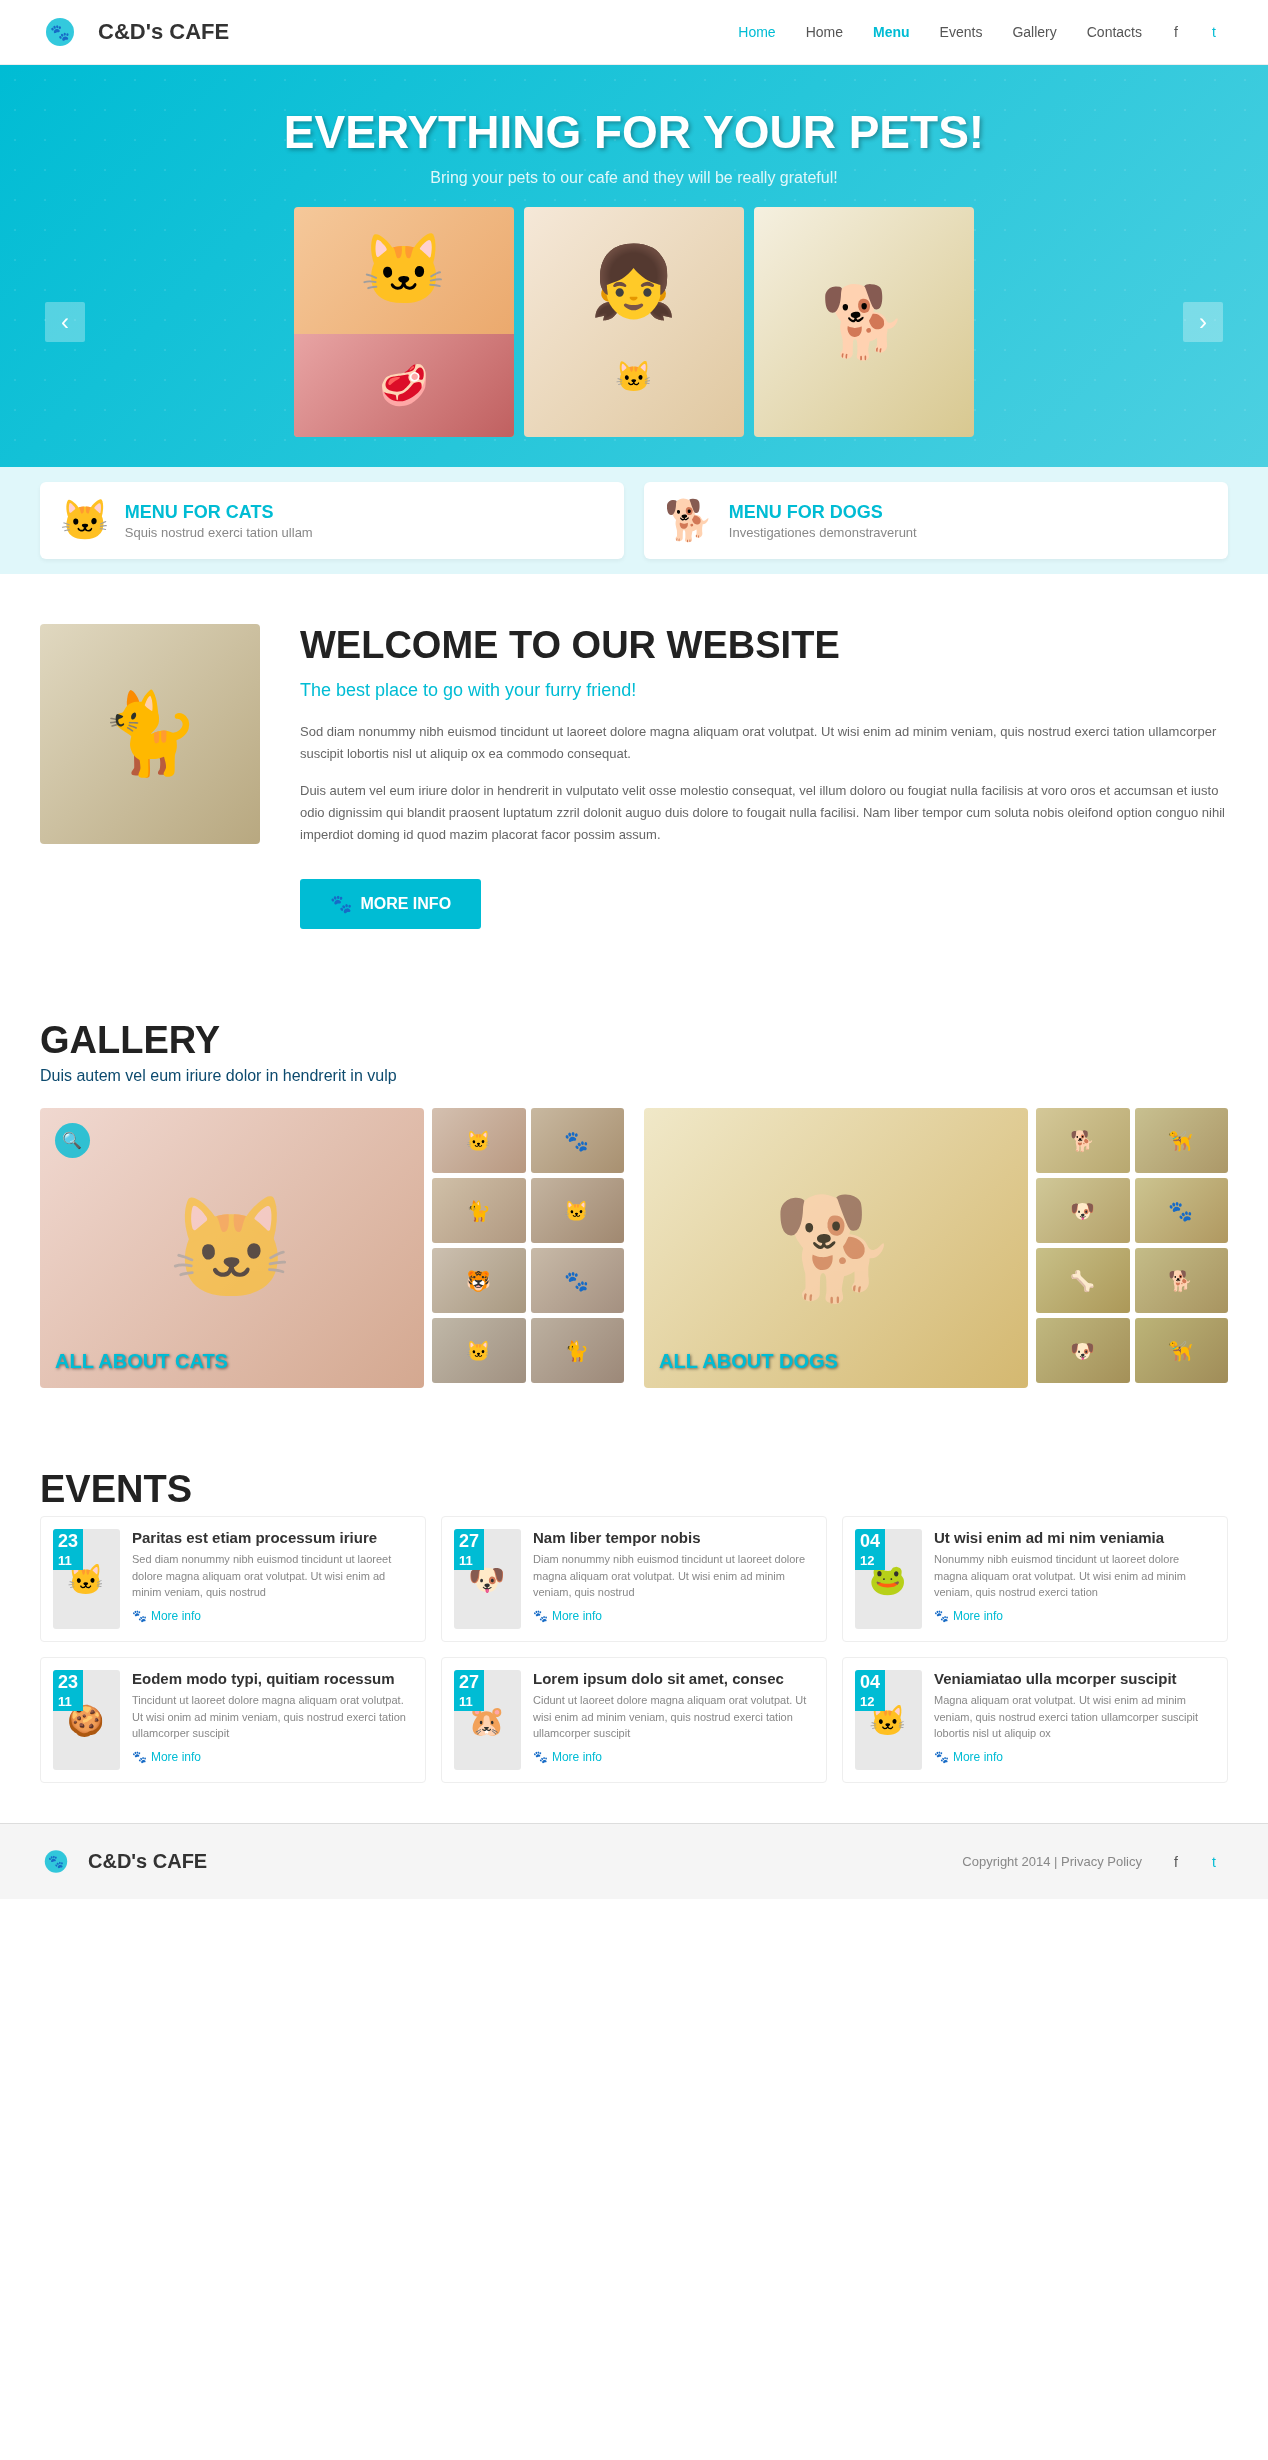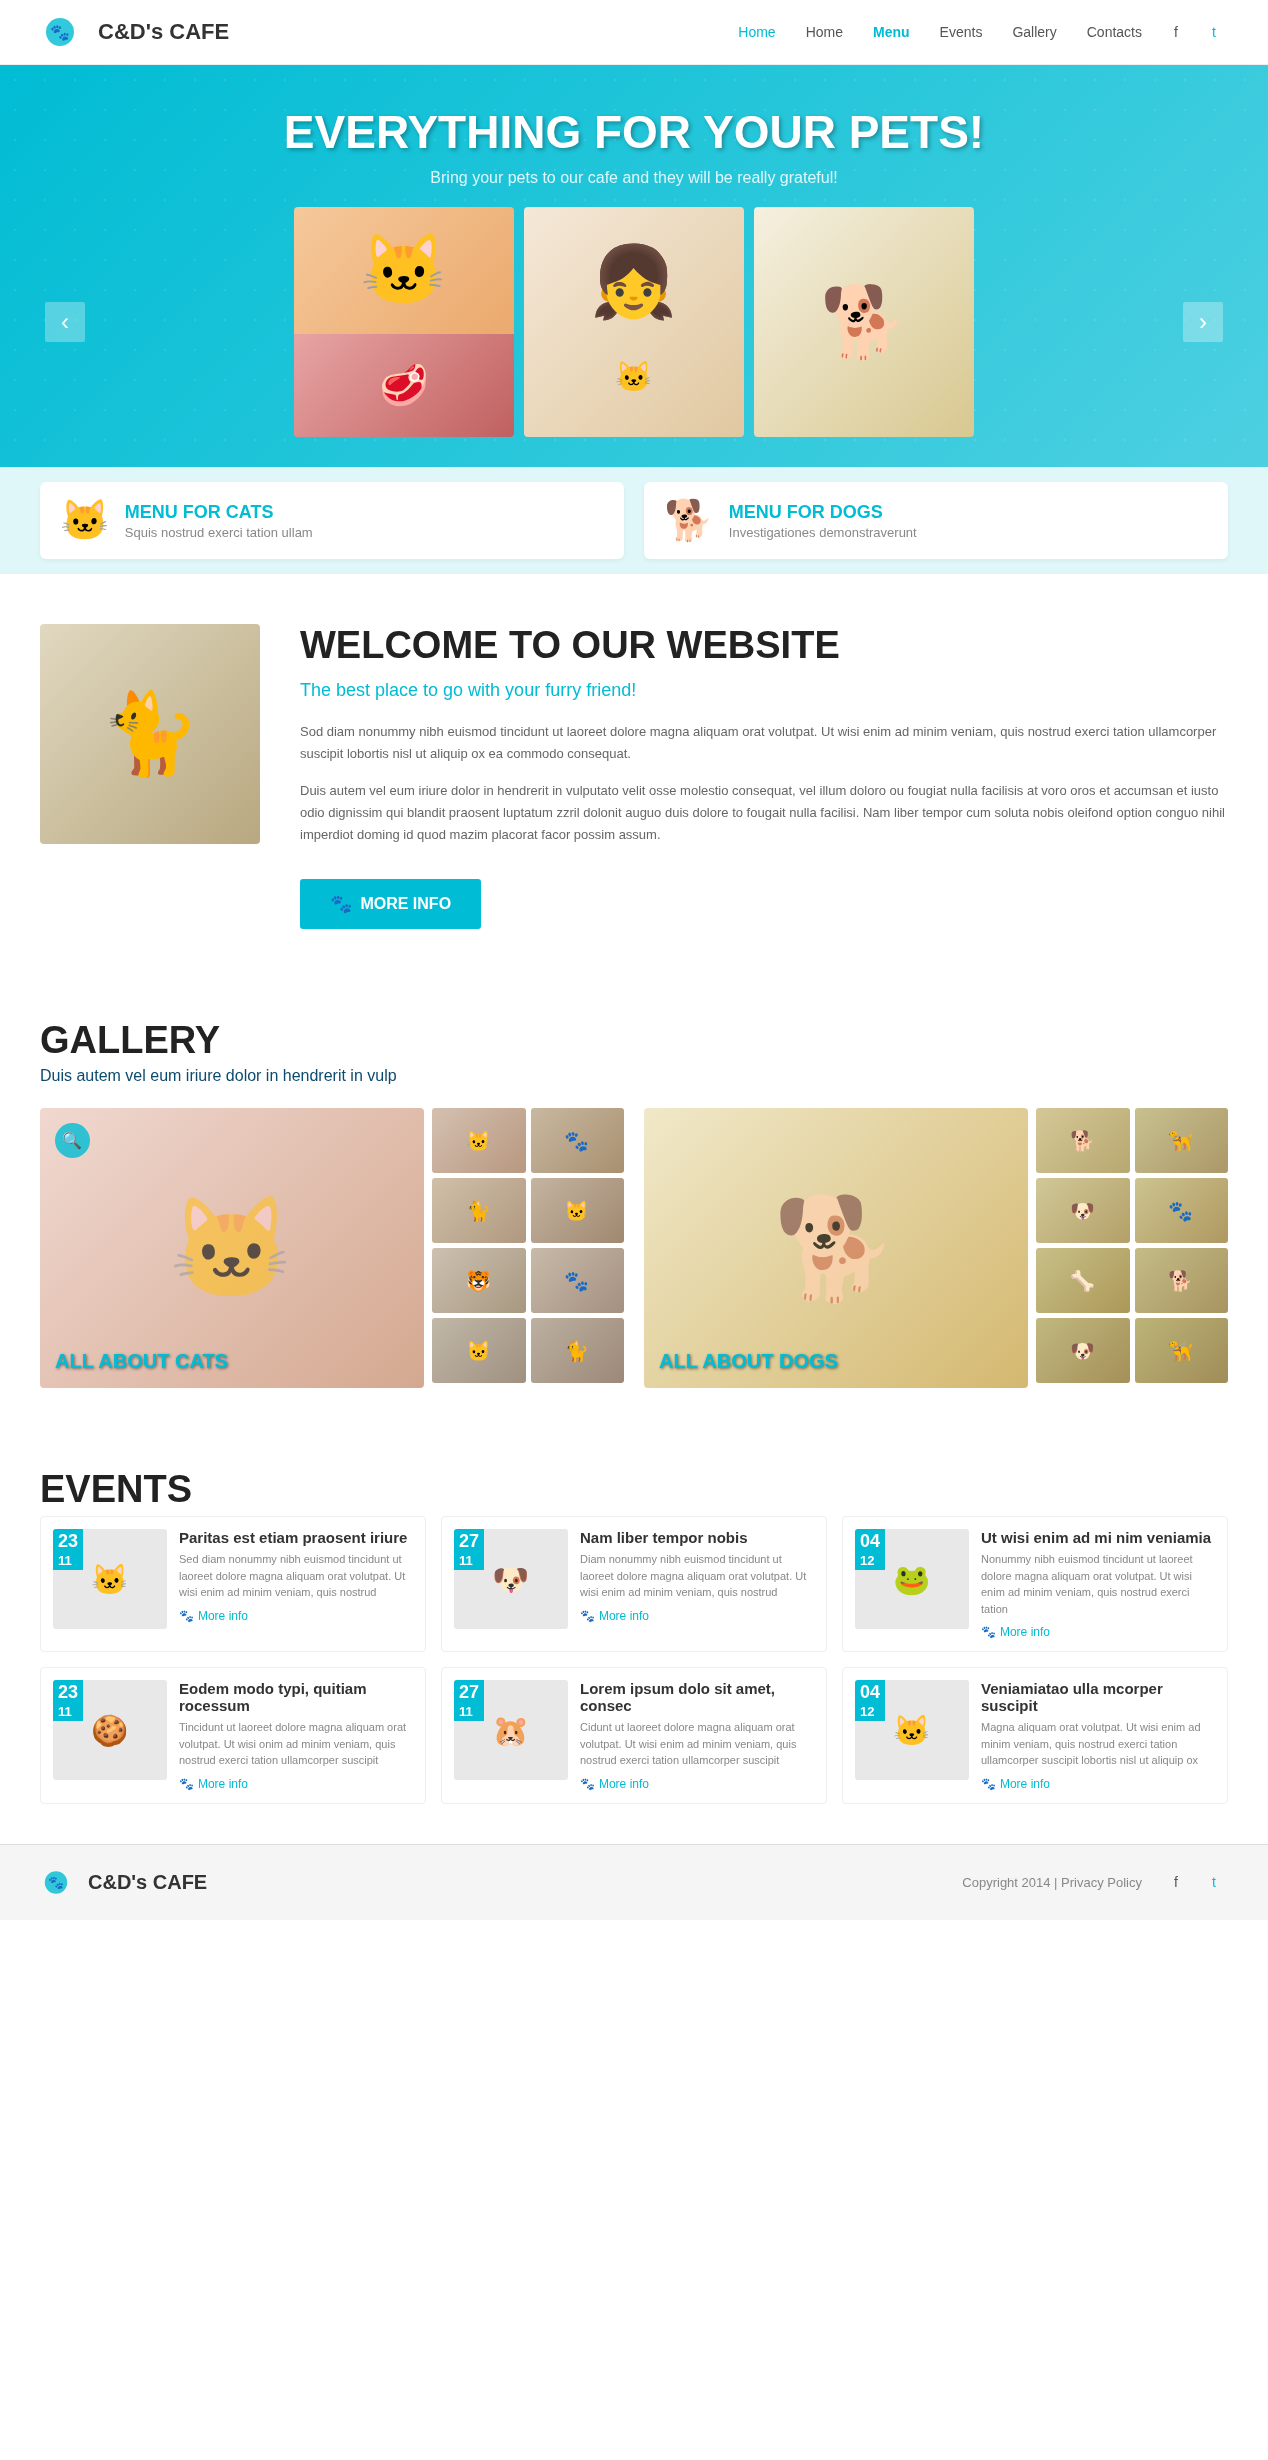--- a/index.html
+++ b/index.html
@@ -118,21 +118,21 @@
     }
 
     
     .events { padding: 40px 40px; }
     .events h2 { font-size: 38px; font-weight: 900; color: #222; margin-bottom: 5px; }
     .events .subtitle { color: #00bcd4; font-size: 16px; margin-bottom: 25px; }
 
     .events-grid { display: grid; grid-template-columns: repeat(3, 1fr); gap: 15px; }
     .event-card { display: flex; gap: 12px; border: 1px solid #eee; padding: 12px; border-radius: 4px; }
     .event-img {
-      width: 114px; flex-shrink: 0; background: #e8e8e8; border-radius: 3px;
+      width: 67px; flex-shrink: 0; background: #e8e8e8; border-radius: 3px;
       position: relative; overflow: hidden; height: 100px;
       display: flex; align-items: center; justify-content: center; font-size: 35px;
     }
     .event-date {
       position: absolute; top: 0; left: 0;
       background: #00bcd4; color: #fff; font-size: 13px; font-weight: bold;
       padding: 2px 5px; line-height: 1.2;
     }
     .event-date .day { font-size: 18px; display: block; }
     .event-content h4 { font-size: 15px; font-weight: bold; color: #333; margin-bottom: 5px; }
@@ -312,21 +312,21 @@
 
   <div class="events-grid" id="events-grid">
   <div class="event-card">
       <div class="event-img">
         <div class="event-date">
           <span class="day">23</span>11
         </div>
         <span style="font-size:30px;">🐱</span>
       </div>
       <div class="event-content">
-        <h4>Paritas est etiam praosent iriure</h4>
+        <h4>Paritas est etiam processum iriure</h4>
         <p>Sed diam nonummy nibh euismod tincidunt ut laoreet dolore magna aliquam orat volutpat. Ut wisi enim ad minim veniam, quis nostrud</p>
         <a href="#" class="event-more">
           <span>🐾</span>
           More info
         </a>
       </div>
     </div>
       <div class="event-card">
       <div class="event-img">
         <div class="event-date">

